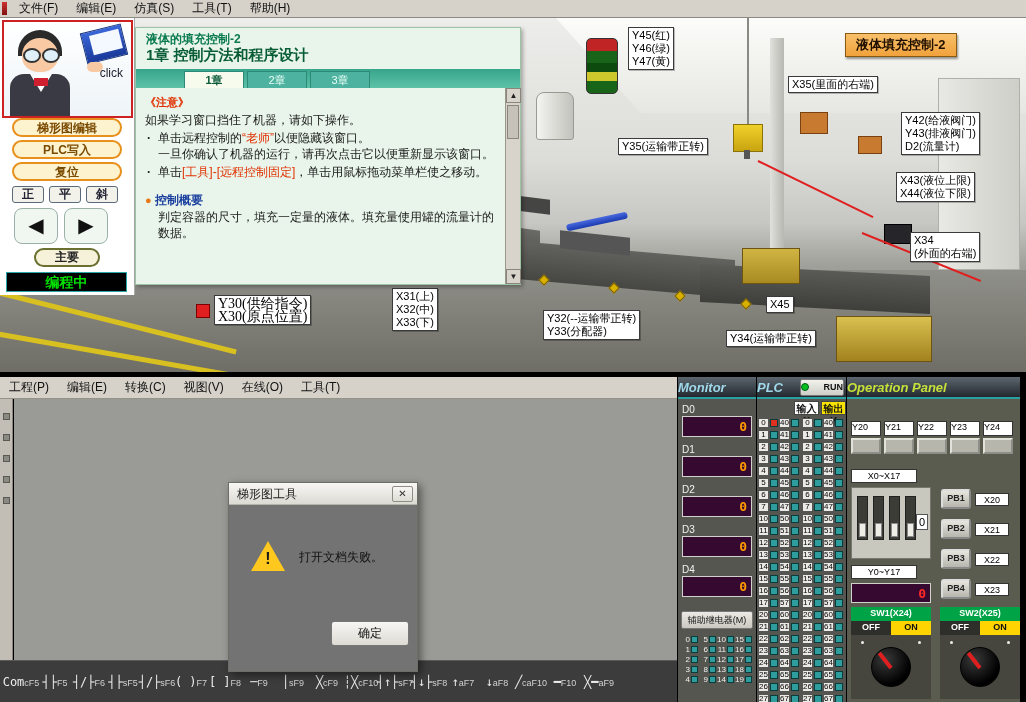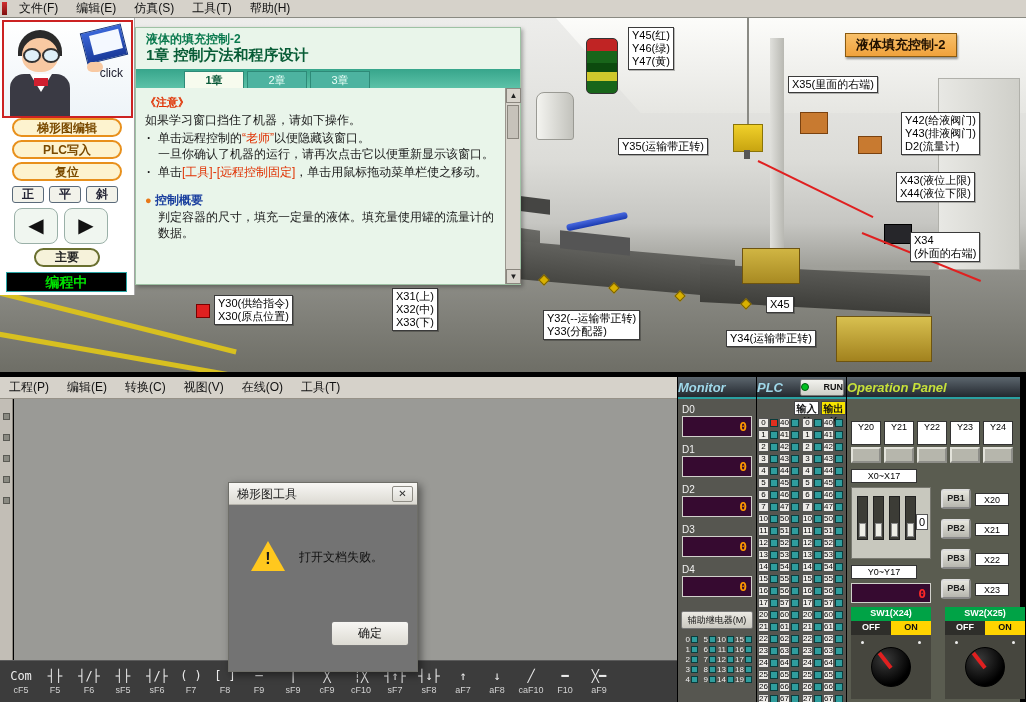--- a/index.html
+++ b/index.html
@@ -8,21 +8,21 @@
   
   .menubar{position:absolute;left:0;top:0;width:1026px;height:18px;background:#d6d2ca;border-bottom:1px solid #8a8a82;display:flex;align-items:center;font-size:12px;color:#111;z-index:30;box-sizing:border-box;}
   .menu-item{padding:1px 9px;white-space:nowrap;}
   .app-accent{width:5px;height:13px;background:linear-gradient(#d03030,#801010);margin:0 3px 0 2px;}
 
   
   .scene{position:absolute;left:0;top:18px;width:1026px;height:354px;overflow:hidden;background:linear-gradient(180deg,#ededeb 0%,#dcdcd8 40%,#c6c6c2 58%,#a0a09a 70%,#8a8a84 100%);}
   .scene-label{position:absolute;background:#fff;border:1px solid #3a3a3a;padding:1px 3px;font-size:11px;line-height:13px;color:#000;white-space:nowrap;box-shadow:1px 1px 0 rgba(0,0,0,.25);z-index:5;}
   .badge{position:absolute;left:845px;top:15px;background:linear-gradient(#f8c06a,var(--badge-orange));border:1px solid #8a5a10;color:#201000;font-weight:bold;font-size:13px;padding:2px 10px;z-index:6;box-shadow:1px 2px 2px rgba(0,0,0,.4);white-space:nowrap;}
   .origin-wrap{position:absolute;display:flex;align-items:flex-start;gap:4px;z-index:5;}
-  .origin-box{background:#fff;border:1px solid #3a3a3a;padding:1px 3px;font-size:11px;line-height:13px;color:#000;white-space:nowrap;box-shadow:1px 1px 0 rgba(0,0,0,.25);}
+  .origin-box{background:#fff;border:1px solid #3a3a3a;padding:1px 3px;font-size:14px;line-height:13px;color:#000;white-space:nowrap;box-shadow:1px 1px 0 rgba(0,0,0,.25);font-family:Liberation Serif, serif;}
   .red-square{width:12px;height:12px;background:#e02020;border:1px solid #7a0000;margin-top:9px;}
 
   
   .sidebar{position:absolute;left:0;top:18px;width:135px;height:277px;background:#fff;z-index:10;border-right:1px solid #aaa;box-sizing:border-box;}
   .teacher{position:absolute;left:2px;top:2px;width:127px;height:94px;border:2px solid #cc2222;background:linear-gradient(#ffffff,#eef4f8);overflow:hidden;}
   .click-label{position:absolute;right:8px;top:44px;font-size:12px;color:#223;}
   .rc-btn{position:absolute;left:12px;width:110px;height:19px;border:2px solid #e8901c;border-radius:10px;background:#fdf3cf;color:#7a4a00;font-size:12px;font-weight:bold;text-align:center;line-height:16px;box-sizing:border-box;}
   .mode-row{position:absolute;left:12px;top:168px;display:flex;gap:5px;}
   .mode-btn{width:32px;height:17px;border:1px solid #5a6a7a;background:#f2f2ea;font-size:12px;font-weight:bold;text-align:center;line-height:15px;border-radius:3px;color:#223;box-sizing:border-box;}
   .arrow-btn{position:absolute;top:190px;width:42px;height:34px;border:1px solid #9ab0a8;border-radius:8px;background:#f0f6f0;font-size:20px;text-align:center;line-height:32px;color:#111;}
@@ -52,21 +52,21 @@
   .scroll-down{bottom:0;}
   .scroll-thumb{position:absolute;left:1px;top:17px;width:12px;height:34px;background:#c6c2ba;border:1px solid #8a867e;box-sizing:border-box;}
 
   
   .lmenubar{position:absolute;left:0;top:377px;width:677px;height:22px;background:#d6d2ca;border-bottom:1px solid #979288;display:flex;align-items:center;font-size:12px;color:#111;z-index:8;box-sizing:border-box;}
   .mini-toolbar{position:absolute;left:0;top:399px;width:13px;height:261px;background:#c2beb6;border-right:1px solid #8a867e;box-sizing:border-box;}
   .mini-dot{width:7px;height:7px;background:#8a8a82;border:1px solid #5a5a54;margin:14px auto 0;box-sizing:border-box;}
   .workspace{position:absol;}
   .workspace{position:absolute;left:14px;top:399px;width:663px;height:261px;background:#9a9a96;}
   .btoolbar{position:absolute;left:0;top:660px;width:677px;height:42px;background:#3c3c3c;border-top:1px solid #5a5a5a;display:flex;align-items:center;padding-left:4px;box-sizing:border-box;z-index:8;}
-  .tb-btn{width:34px;height:38px;display:flex;flex-direction:column;align-items:center;justify-content:center;flex:0 0 auto;}
+  .tb-btn{width:34px;height:38px;display:flex;align-items:center;justify-content:center;flex:0 0 auto;}
   .tb-glyph{font-family:"DejaVu Sans Mono",monospace;font-size:12px;line-height:14px;color:#ececec;white-space:nowrap;}
   .tb-key{font-size:9px;line-height:10px;color:#d2d2d2;margin-top:2px;}
 
   
   .dialog{position:absolute;left:228px;top:474px;width:190px;height:190px;background:#737373;border:1px solid #6e6e68;box-shadow:3px 3px 8px rgba(0,0,0,.45);z-index:25;box-sizing:border-box;margin-top:8px;}
   .dlg-title{position:absolute;left:0;top:0;right:0;height:22px;background:linear-gradient(#f8f7f4,#dcdad3);border-bottom:1px solid #b4b2aa;font-size:12px;color:#222;line-height:22px;padding-left:8px;box-sizing:border-box;}
   .dlg-close{position:absolute;right:4px;top:3px;width:21px;height:16px;background:linear-gradient(#f6f6f4,#dedcd5);border:1px solid #8e8c84;border-radius:2px;font-size:10px;text-align:center;line-height:14px;color:#333;box-sizing:border-box;}
   .dlg-icon{position:absolute;left:22px;top:58px;width:36px;height:32px;}
   .tri{position:absolute;left:0;top:0;width:0;height:0;border-left:17px solid transparent;border-right:17px solid transparent;border-bottom:30px solid #ffc81e;}
   .excl{position:absolute;left:0;top:9px;width:34px;text-align:center;font-weight:bold;font-size:16px;color:#1a1a1a;z-index:2;}
@@ -102,36 +102,36 @@
   .sub-x{background:#fff;margin-left:36px;}
   .sub-y{background:#f8e400;}
   .prow{display:flex;height:12px;margin-left:1px;gap:2px;}
   .pside{display:flex;align-items:center;width:42px;}
   .pnum{width:11px;height:10px;background:#eceae6;border:1px solid #555;font-size:8px;line-height:8px;text-align:center;color:#000;box-sizing:border-box;}
   .pbox{width:8px;height:8px;background:var(--indicator-teal);border:1px solid #0a3c3c;margin:0 1px;box-sizing:border-box;}
   .pbox.on{background:var(--active-red);}
 
   #leds{position:absolute;left:4px;top:44px;display:flex;gap:3px;}
   .led-unit{width:30px;}
-  .led-label{height:24px;background:#fff;border:1px solid #333;font-size:9px;text-align:center;line-height:11px;color:#000;box-sizing:border-box;}
+  .led-label{height:15px;background:#fff;border:1px solid #333;font-size:9px;line-height:11px;color:#000;box-sizing:border-box;}
   .led-sq{height:16px;background:#b6b6ac;border:2px outset #e2e2da;margin-top:2px;box-sizing:border-box;}
   .range-box{position:absolute;left:4px;width:66px;height:14px;background:#fff;border:1px solid #333;font-size:9px;text-align:center;line-height:13px;color:#000;box-sizing:border-box;}
   #xrange{top:92px;}
   #yrange{top:188px;}
   .dip{position:absolute;left:4px;top:110px;width:80px;height:72px;background:#c8c8be;border:1px solid #77776f;box-sizing:border-box;}
   .dip-slot{position:absolute;top:8px;width:11px;height:44px;background:#3c3c36;border:1px solid #222;box-sizing:border-box;}
   .dip-handle{position:absolute;left:1px;bottom:2px;width:7px;height:14px;background:#eeeee6;border:1px solid #888;box-sizing:border-box;}
   .dip-digit{position:absolute;right:2px;top:26px;width:12px;height:16px;background:#fff;border:1px solid #555;font-size:11px;text-align:center;line-height:15px;color:#000;box-sizing:border-box;}
   #pbs{position:absolute;left:94px;top:112px;}
   .pb-row{display:flex;align-items:center;gap:4px;height:20px;margin-bottom:10px;}
   .pb-btn{width:30px;height:20px;background:linear-gradient(#e6e6de,#b6b6ae);border:2px outset #ddd;border-radius:3px;font-size:9px;font-weight:bold;text-align:center;line-height:15px;color:#222;box-sizing:border-box;}
   .pb-x{width:34px;height:13px;background:#fff;border:1px solid #333;font-size:9px;text-align:center;line-height:12px;color:#000;box-sizing:border-box;}
   .y-display{position:absolute;left:4px;top:206px;width:80px;height:20px;background:#360a30;border:1px solid #d2d2cc;display:flex;align-items:center;justify-content:flex-end;padding-right:4px;box-sizing:border-box;}
   .y-value{font-family:"DejaVu Sans Mono",monospace;font-size:13px;font-weight:bold;color:var(--alarm-red);}
-  #sws{position:absolute;left:4px;top:230px;display:flex;gap:14px;}
+  #sws{position:absolute;left:4px;top:230px;display:flex;gap:9px;}
   .sw{width:80px;}
   .sw-head{height:14px;background:var(--sw-green);color:#fff;font-size:9px;font-weight:bold;text-align:center;line-height:13px;}
   .sw-row{display:flex;height:14px;}
   .sw-off{flex:1;background:#2e2e2a;color:#fff;font-size:9px;font-weight:bold;text-align:center;line-height:13px;}
   .sw-on{flex:1;background:var(--on-yellow);color:#111;font-size:9px;font-weight:bold;text-align:center;line-height:13px;}
   .sw-area{height:64px;background:#46463e;position:relative;}
   .sw-area::before,.sw-area::after{content:"";position:absolute;width:3px;height:3px;background:#eee;border-radius:50%;top:6px;}
   .sw-area::before{left:10px;}
   .sw-area::after{right:10px;}
   .knob{position:absolute;left:50%;top:50%;width:40px;height:40px;margin:-20px 0 0 -20px;border-radius:50%;background:radial-gradient(circle at 35% 30%,#3a3a3a,#000 70%);border:1px solid #000;box-sizing:border-box;}

